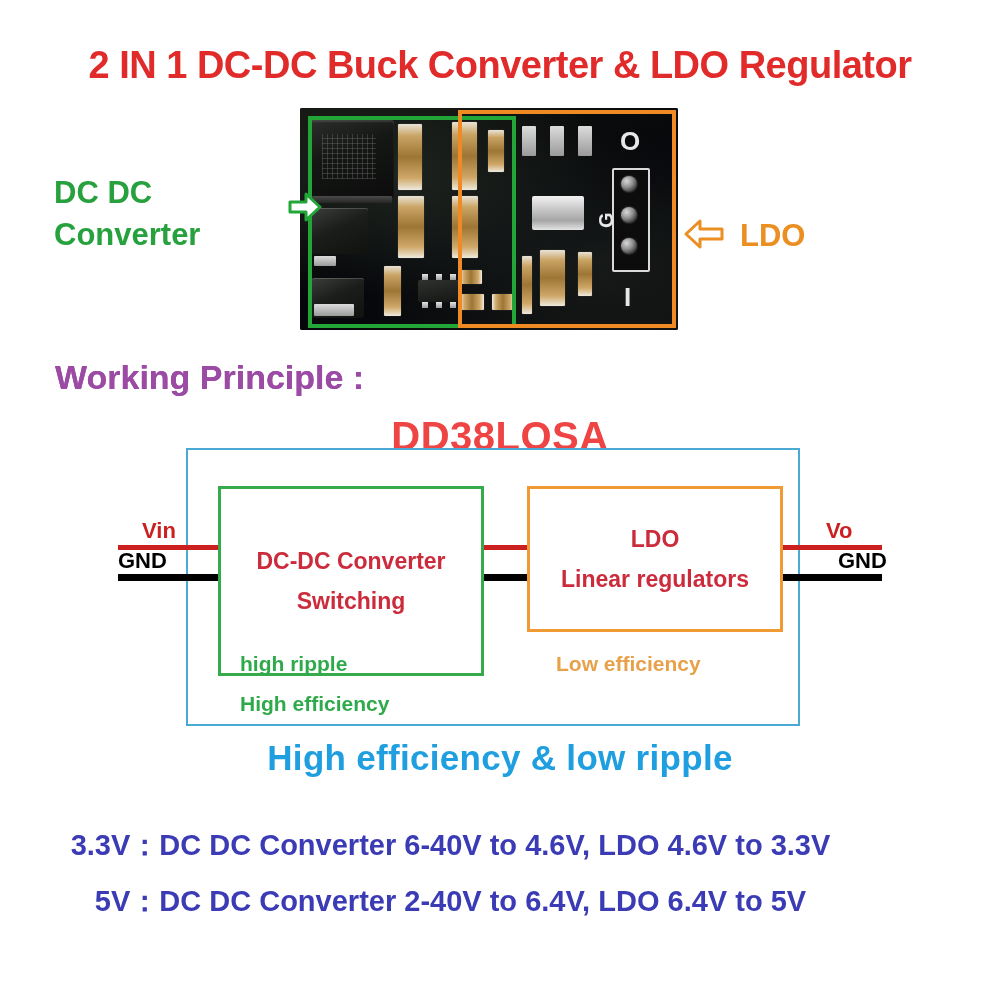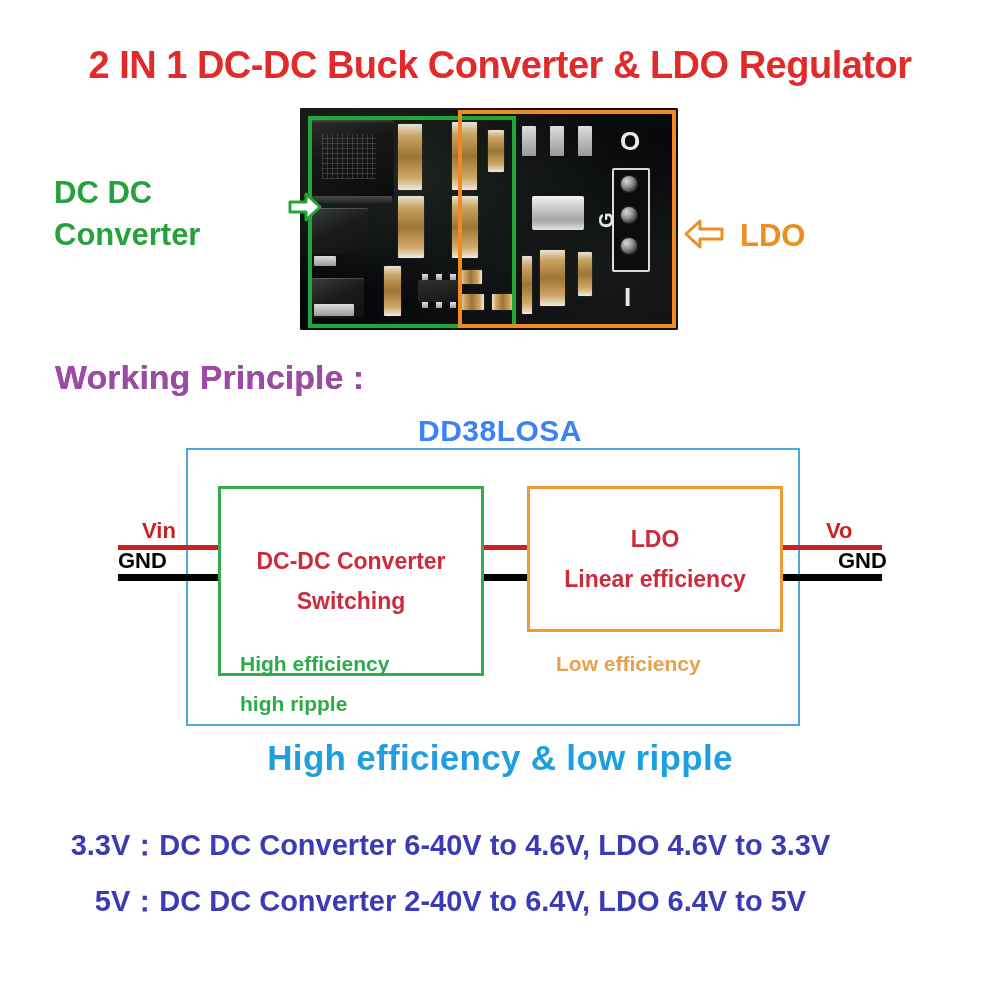--- a/index.html
+++ b/index.html
@@ -176,23 +176,23 @@
     background: linear-gradient(90deg,#a34da8,#8b3f9c);
     -webkit-background-clip: text;
   }
 
   
   #model-name {
     position:absolute;
     left:0; top:414px;
     width:1000px;
     text-align:center;
-    font-size:30px;
-    font-weight:bold;
-    color:#3b82f6;
+    font-size:40px;
+    font-weight:bold;
+    color:#ef4444;
     letter-spacing:0.5px;
   }
   #diagram-frame {
     position:absolute;
     left:186px; top:448px;
     width:614px; height:278px;
     border:2px solid #4aaad4;
     box-sizing:border-box;
     background:#fff;
   }
@@ -388,26 +388,26 @@
 <div class="term red" style="left:826px; top:518px;">Vo</div>
 <div class="term black" style="left:838px; top:548px;">GND</div>
 
 <div class="blk" id="block-dcdc">
   <div class="blk-line">DC-DC Converter</div>
   <div class="blk-line">Switching</div>
 </div>
 
 <div class="blk" id="block-ldo">
   <div class="blk-line">LDO</div>
-  <div class="blk-line">Linear efficiency</div>
+  <div class="blk-line">Linear regulators</div>
 </div>
 
 <div class="cap" id="cap-green">
+  <div>high ripple</div>
   <div>High efficiency</div>
-  <div>high ripple</div>
 </div>
 <div class="cap" id="cap-orange">
   <div>Low efficiency</div>
 </div>
 
 <div id="summary">High efficiency &amp; low ripple</div>
 
 <div class="spec" id="spec-0">3.3V：DC DC Converter 6-40V to 4.6V, LDO 4.6V to 3.3V</div>
 <div class="spec" id="spec-1">5V：DC DC Converter 2-40V to 6.4V, LDO 6.4V to 5V</div>
 

